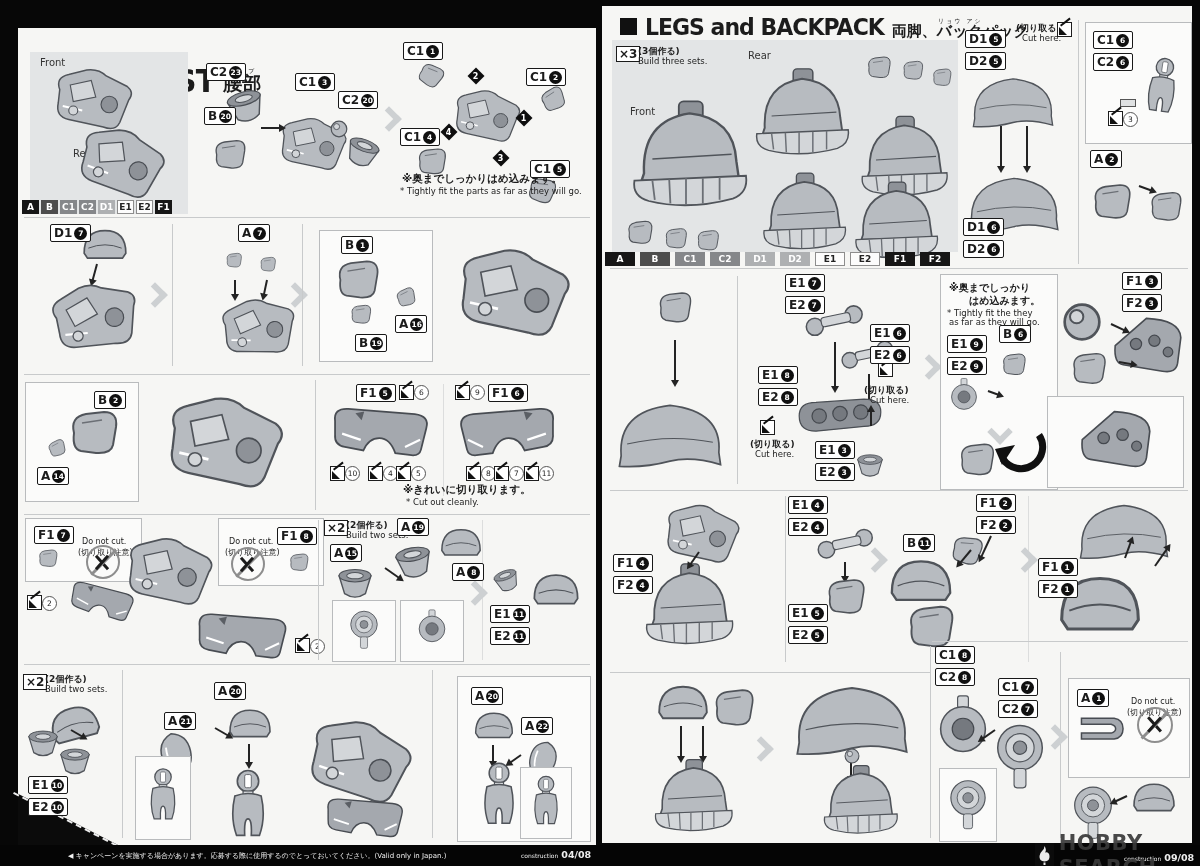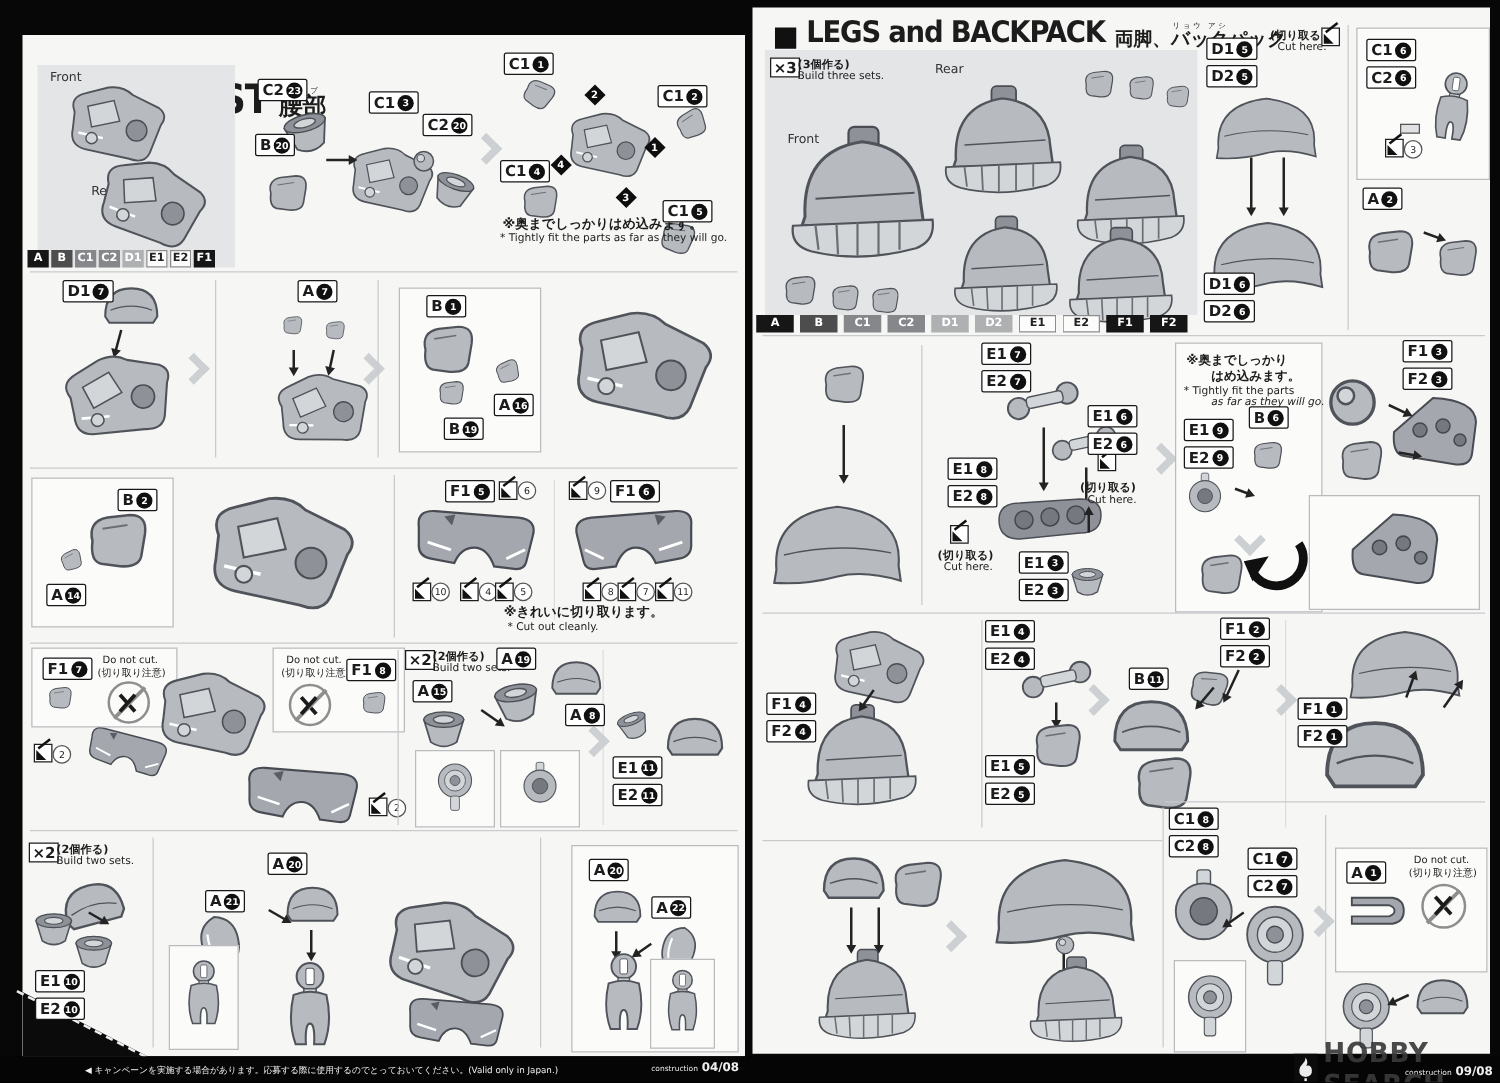--- a/index.html
+++ b/index.html
@@ -23,29 +23,29 @@
   .strip.g2>span{margin-right:2px;} .strip.g5>span{margin-right:5px;}
   .rc{height:14px;display:flex;align-items:center;justify-content:center;
       font-weight:bold;font-size:9px;}
   .w17{width:17px;} .w30{width:30px;}
   .sh-black{background:#161616;color:#fff;}
   .sh-dark{background:#4d4d4d;color:#fff;}
   .sh-mid{background:#85878a;color:#fff;}
   .sh-light{background:#aeb0b2;color:#fff;}
   .sh-white{background:#fcfcfc;color:#222;box-shadow:inset 0 0 0 1px #8d8d8d;}
   
-  .hdr{position:absolute;display:flex;align-items:flex-end;gap:8px;}
+  .hdr{position:absolute;display:flex;gap:8px;}
   .hsq{display:inline-block;background:#111;}
   .htitle{font-weight:bold;letter-spacing:-1px;transform:scaleY(1.08);transform-origin:bottom;}
   .hja{font-weight:bold;display:inline-flex;flex-direction:column;line-height:1;}
   .furi{font-size:6px;letter-spacing:2px;text-align:center;font-weight:normal;}
   
   .njp{position:absolute;font-size:10.5px;font-weight:bold;white-space:nowrap;}
   .nen{position:absolute;font-size:8.5px;color:#222;white-space:nowrap;}
-  .tiny{position:absolute;font-size:8px;color:#222;white-space:nowrap;}
+  .tiny{position:absolute;font-size:8px;color:#222;white-space:nowrap;margin-top:14px;}
   .lbl{position:absolute;font-size:10px;color:#333;}
   
   .nip{position:absolute;width:13px;height:13px;background:#fff;border:1.4px solid #1d1d1d;}
   .nip::before{content:"";position:absolute;left:1px;bottom:1px;width:0;height:0;
     border-left:8px solid #111;border-top:8px solid transparent;}
   .nip::after{content:"";position:absolute;left:2px;top:2px;width:12px;height:1.5px;
     background:#111;transform:rotate(-38deg);transform-origin:left top;}
   .gn{position:absolute;width:13px;height:13px;border:1px solid #555;border-radius:50%;
       background:#fff;font-size:7.5px;display:flex;align-items:center;justify-content:center;}
   
@@ -788,22 +788,22 @@
   <span class="njp" style="left:262px;top:378px;font-size:9px;">(切り取る)</span>
   <span class="nen" style="left:268px;top:389px;">Cut here.</span>
   <span class="nip" style="left:158px;top:414px;"></span>
   <span class="njp" style="left:148px;top:432px;font-size:9px;">(切り取る)</span>
   <span class="nen" style="left:153px;top:443px;">Cut here.</span>
   <span class="chv" style="left:318px;top:352px;"></span>
 
   <div class="ibox" style="left:338px;top:268px;width:116px;height:214px;">
     <span class="njp" style="left:8px;top:6px;font-size:10px;">※奥までしっかり</span>
     <span class="njp" style="left:28px;top:19px;font-size:10px;">はめ込みます。</span>
-    <span class="nen" style="left:6px;top:33px;">* Tightly fit the parts</span>
-    <span class="nen" style="left:28px;top:42px;font-style:italic;">as far as they will go.</span>
+    <span class="nen" style="left:6px;top:33px;">* Tightly fit the they</span>
+    <span class="nen" style="left:8px;top:42px;">as far as they will go.</span>
     <span class="pl" style="left:6px;top:60px;">
           <b>E1</b>
           <i>9</i>
         </span>
     <span class="pl" style="left:6px;top:82px;">
           <b>E2</b>
           <i>9</i>
         </span>
     <span class="pl" style="left:58px;top:50px;">
           <b>B</b>

